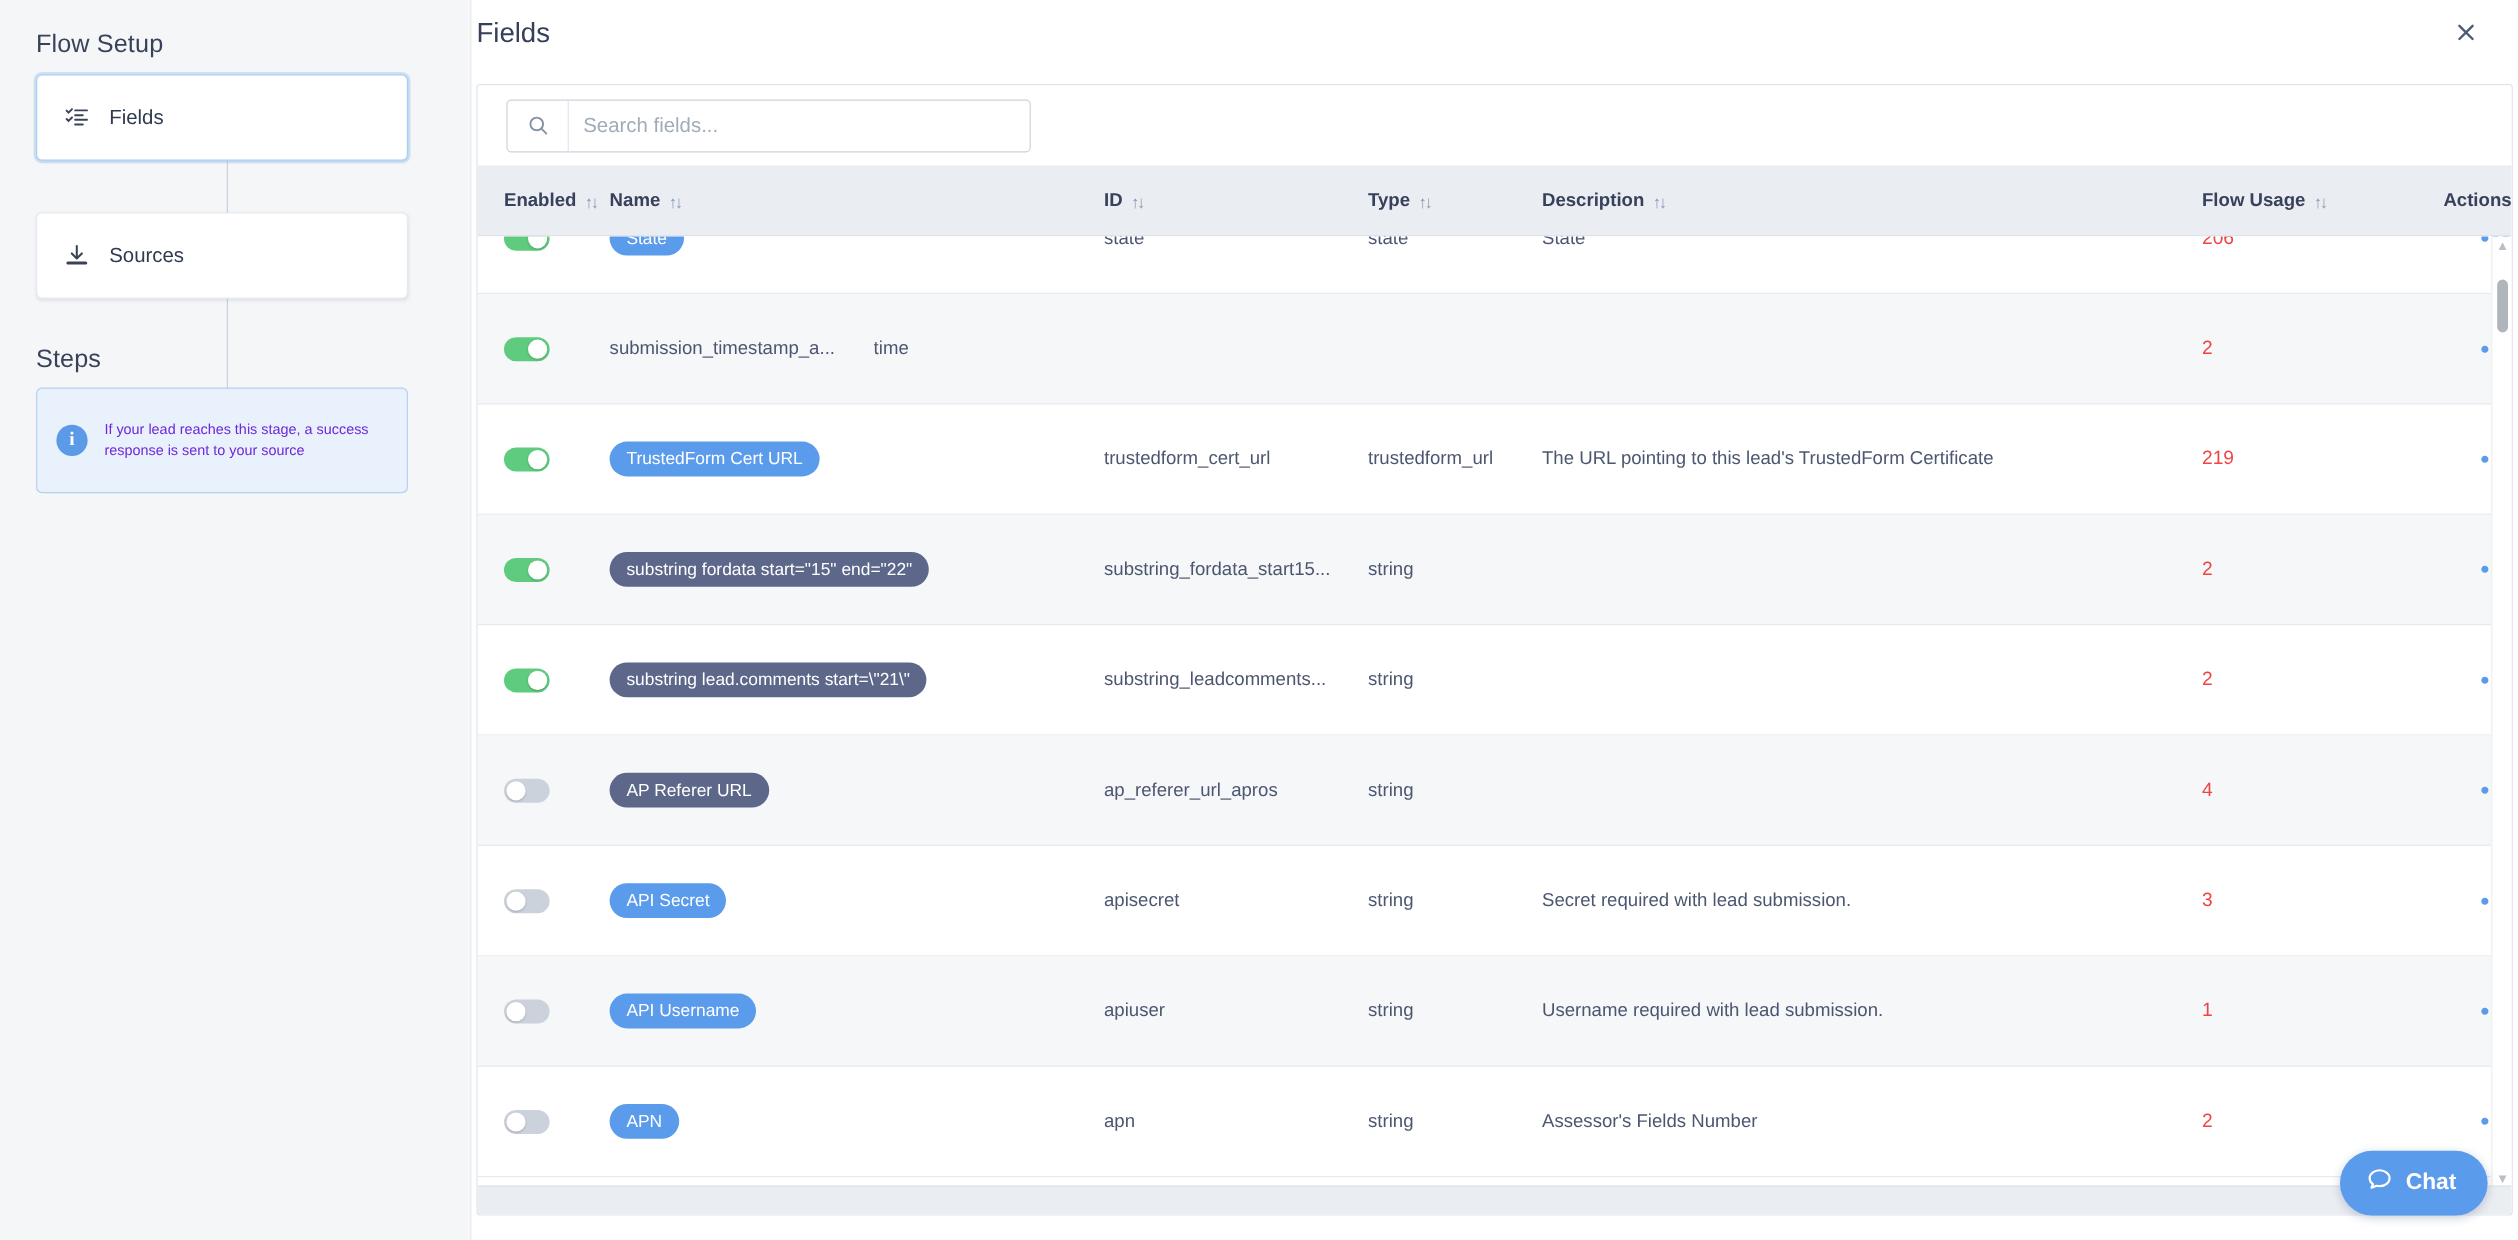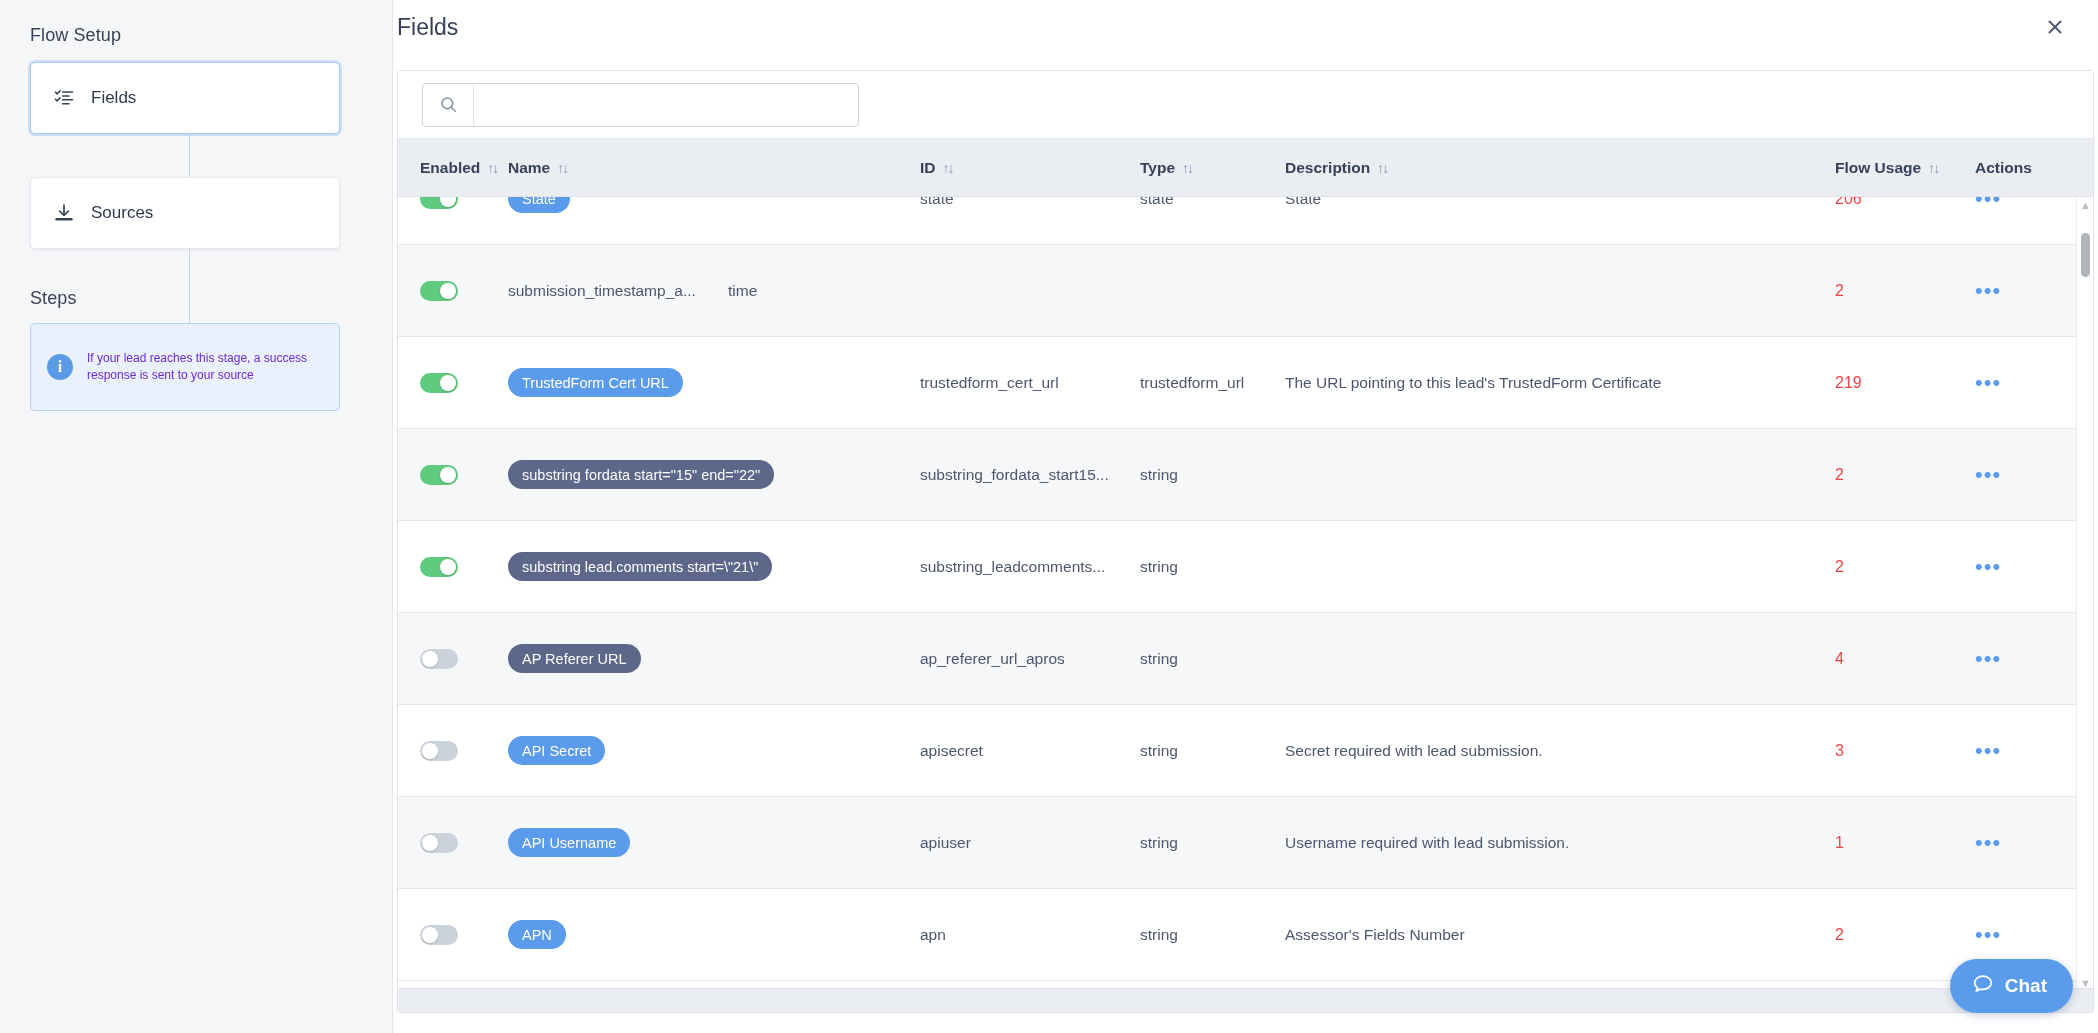--- a/index.html
+++ b/index.html
@@ -13,21 +13,21 @@
 
   
   #sidebar {
     position: absolute; left: 0; top: 0;
     width: 393px; height: 1033px;
     background: #f5f6f8;
     border-right: 1px solid #e2e6ea;
   }
   .sb-title {
     position: absolute;
-    font-size: 18px;
+    font-size: 21px;
     color: #384258;
     font-weight: 400;
     letter-spacing: .1px;
   }
   #sb-title-flow { left: 30px; top: 25px; }
   #sb-title-steps { left: 30px; top: 288px; }
 
   .connector {
     position: absolute;
     left: 189px;
@@ -204,21 +204,21 @@
   .row.alt { background: #f5f7f9; }
   .cell { display: flex; align-items: center; }
 
   
   .c-enabled  { width: 110px; padding-left: 22px; }
   .c-name     { width: 412px; }
   .c-id       { width: 220px; }
   .c-type     { width: 105px; }
   .c-desc     { flex: 1; margin-left: 40px; }
   .c-usage    { width: 140px; padding-right: 38px;}
-  .c-actions  { width: 118px; justify-content: flex-start; }
+  .c-actions  { width: 118px; justify-content: flex-end; }
 
   
   .toggle {
     width: 38px; height: 20px;
     border-radius: 11px;
     position: relative;
     cursor: pointer;
     flex: 0 0 auto;
   }
   .toggle.on  { background: #5fcb7e; }
@@ -373,20 +373,21 @@
   <div id="table-card">
 
     <div id="search-bar">
       <div id="search-wrap">
         <div id="search-icon-box">
           <svg width="17" height="17" viewBox="0 0 17 17" fill="none" stroke="#8792a6" stroke-width="1.6" stroke-linecap="round">
             <circle cx="7.3" cy="7.3" r="5.3"></circle>
             <line x1="11.2" y1="11.2" x2="15.3" y2="15.3"></line>
           </svg>
         </div>
+        <input id="search-input" type="text" placeholder="Search fields..." style="">
       </div>
     </div>
 
     <div id="thead">
       <div class="th cell c-enabled">
         <span>Enabled</span>
         <span class="sort-ic">↑↓</span>
       </div>
       <div class="th cell c-name">
         <span>Name</span>

